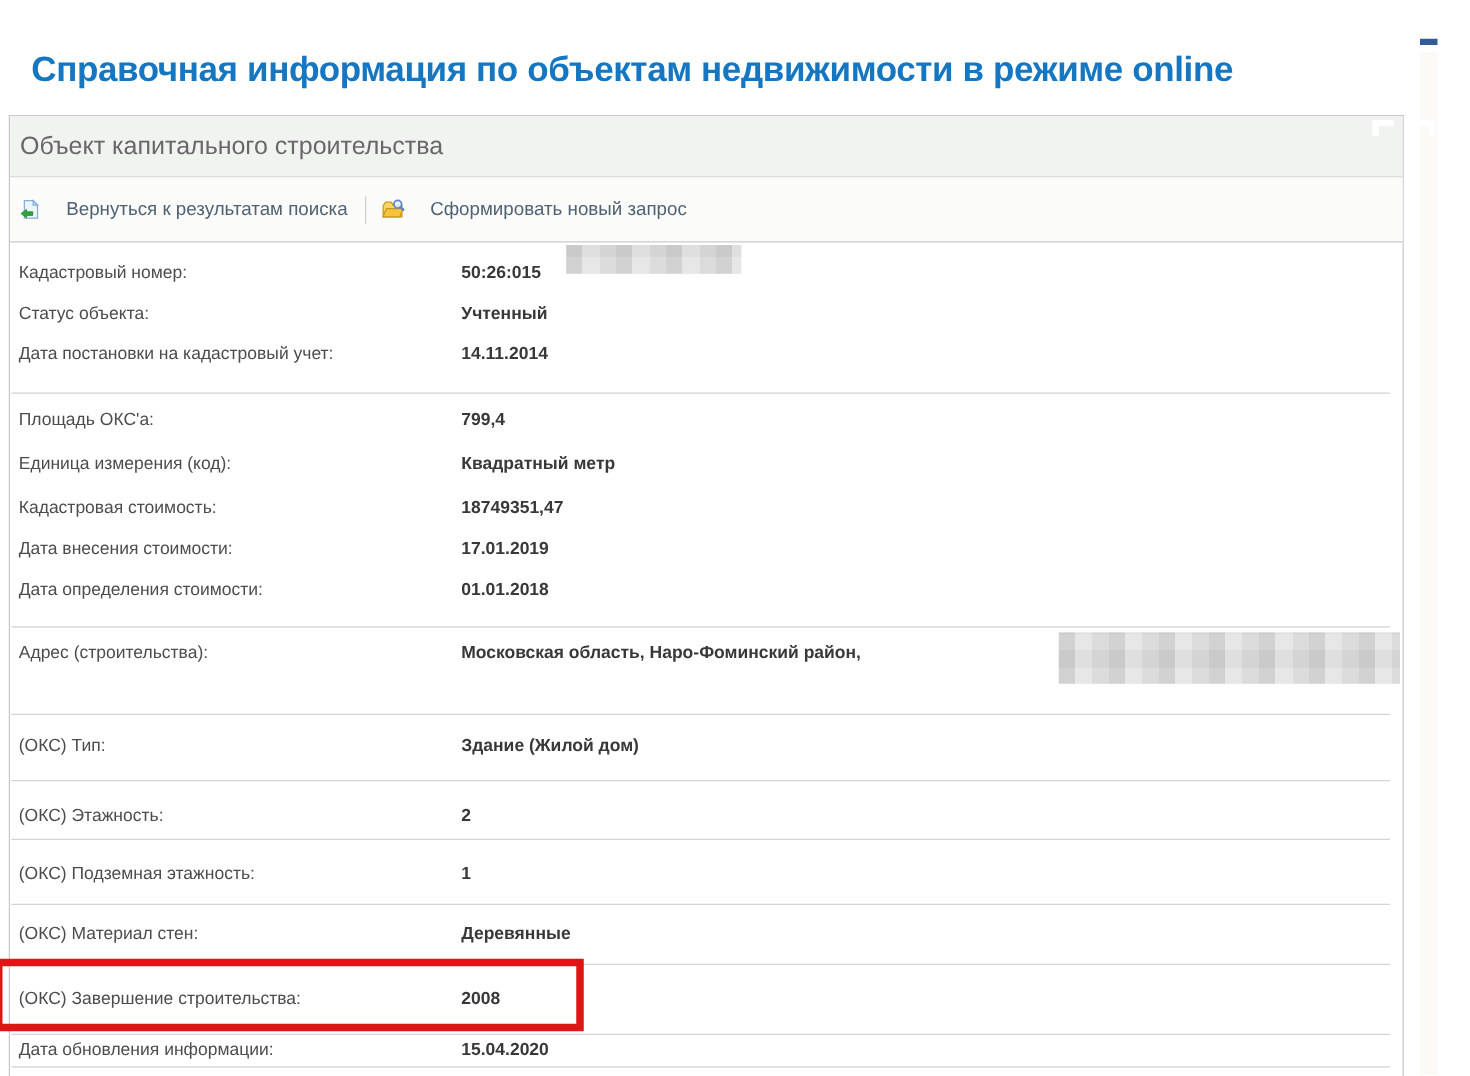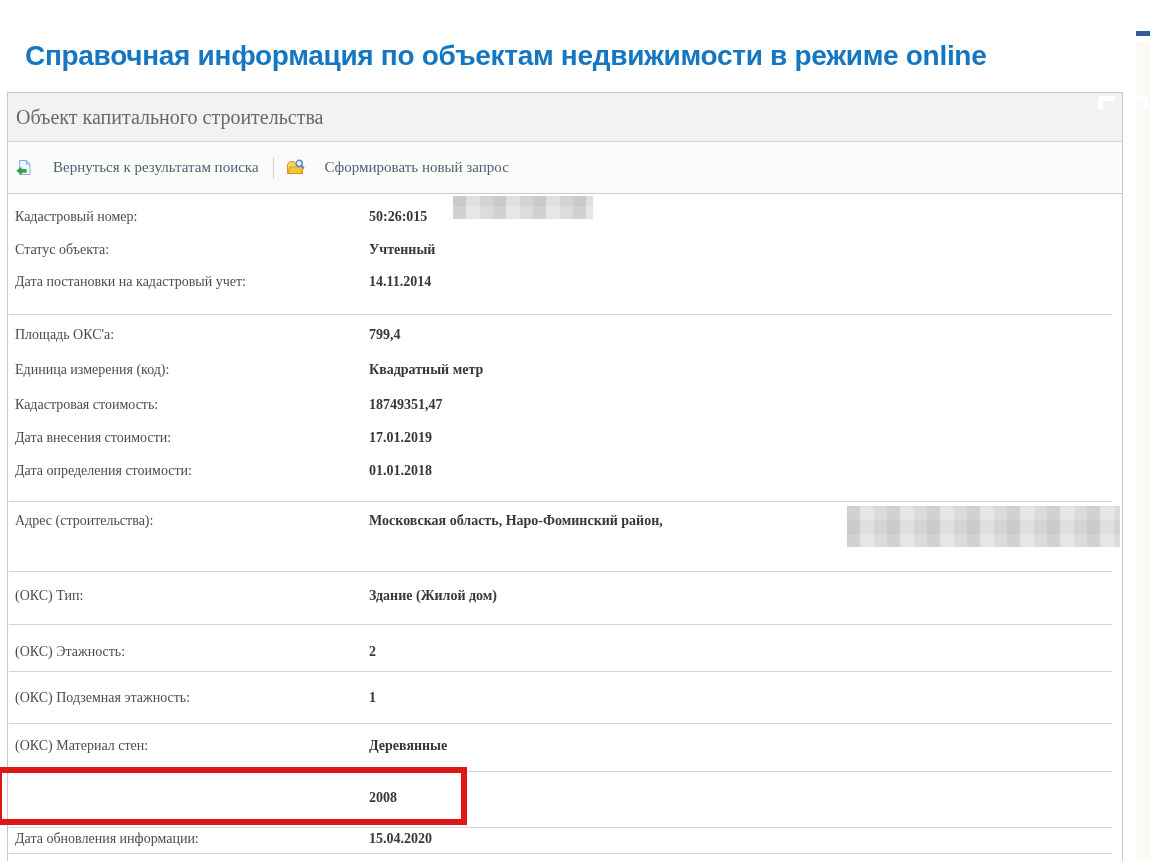--- a/index.html
+++ b/index.html
@@ -21,21 +21,21 @@
   .page-title{
     position:absolute;left:25px;top:40px;
     font-size:28px;font-weight:700;color:var(--title-blue);
     letter-spacing:-0.3px;white-space:nowrap;
   }
   .cursor-dash{position:absolute;left:1136px;top:31px;width:14px;height:5px;background:#335c97;}
   .right-faint-band{position:absolute;left:1136px;top:42px;width:14px;height:818px;background:#fbfaf6;}
 
   .panel{
     position:absolute;left:7px;top:92px;width:1116px;height:769px;
-    background:#fff;border:1px solid var(--panel-border);border-bottom:none;font-family:Liberation Serif, serif;
+    background:#fff;border:1px solid var(--panel-border);border-bottom:none;
   }
   .panel-header{
     position:absolute;left:0;top:0;right:0;height:49px;
     background:var(--header-bg);border-bottom:1px solid #d6d6d6;
     display:flex;align-items:center;padding-left:8px;
     font-size:20px;color:#686868;
   }
   .toolbar{
     position:absolute;left:0;top:49px;right:0;height:52px;
     background:var(--toolbar-bg);border-bottom:1px solid #cbcbcb;
@@ -155,20 +155,21 @@
         </div>
         <div class="row" style="top: 595px;">
           <span class="lbl">(ОКС) Подземная этажность:</span>
           <span class="val">1</span>
         </div>
         <div class="row" style="top: 643px;">
           <span class="lbl">(ОКС) Материал стен:</span>
           <span class="val">Деревянные</span>
         </div>
         <div class="row" style="top: 695px;">
+          <span class="lbl">(ОКС) Завершение строительства:</span>
           <span class="val">2008</span>
         </div>
         <div class="row" style="top: 736px;">
           <span class="lbl">Дата обновления информации:</span>
           <span class="val">15.04.2020</span>
         </div>
       </div>
 
     <div class="blur blur-1"></div>
     <div class="blur blur-2"></div>

